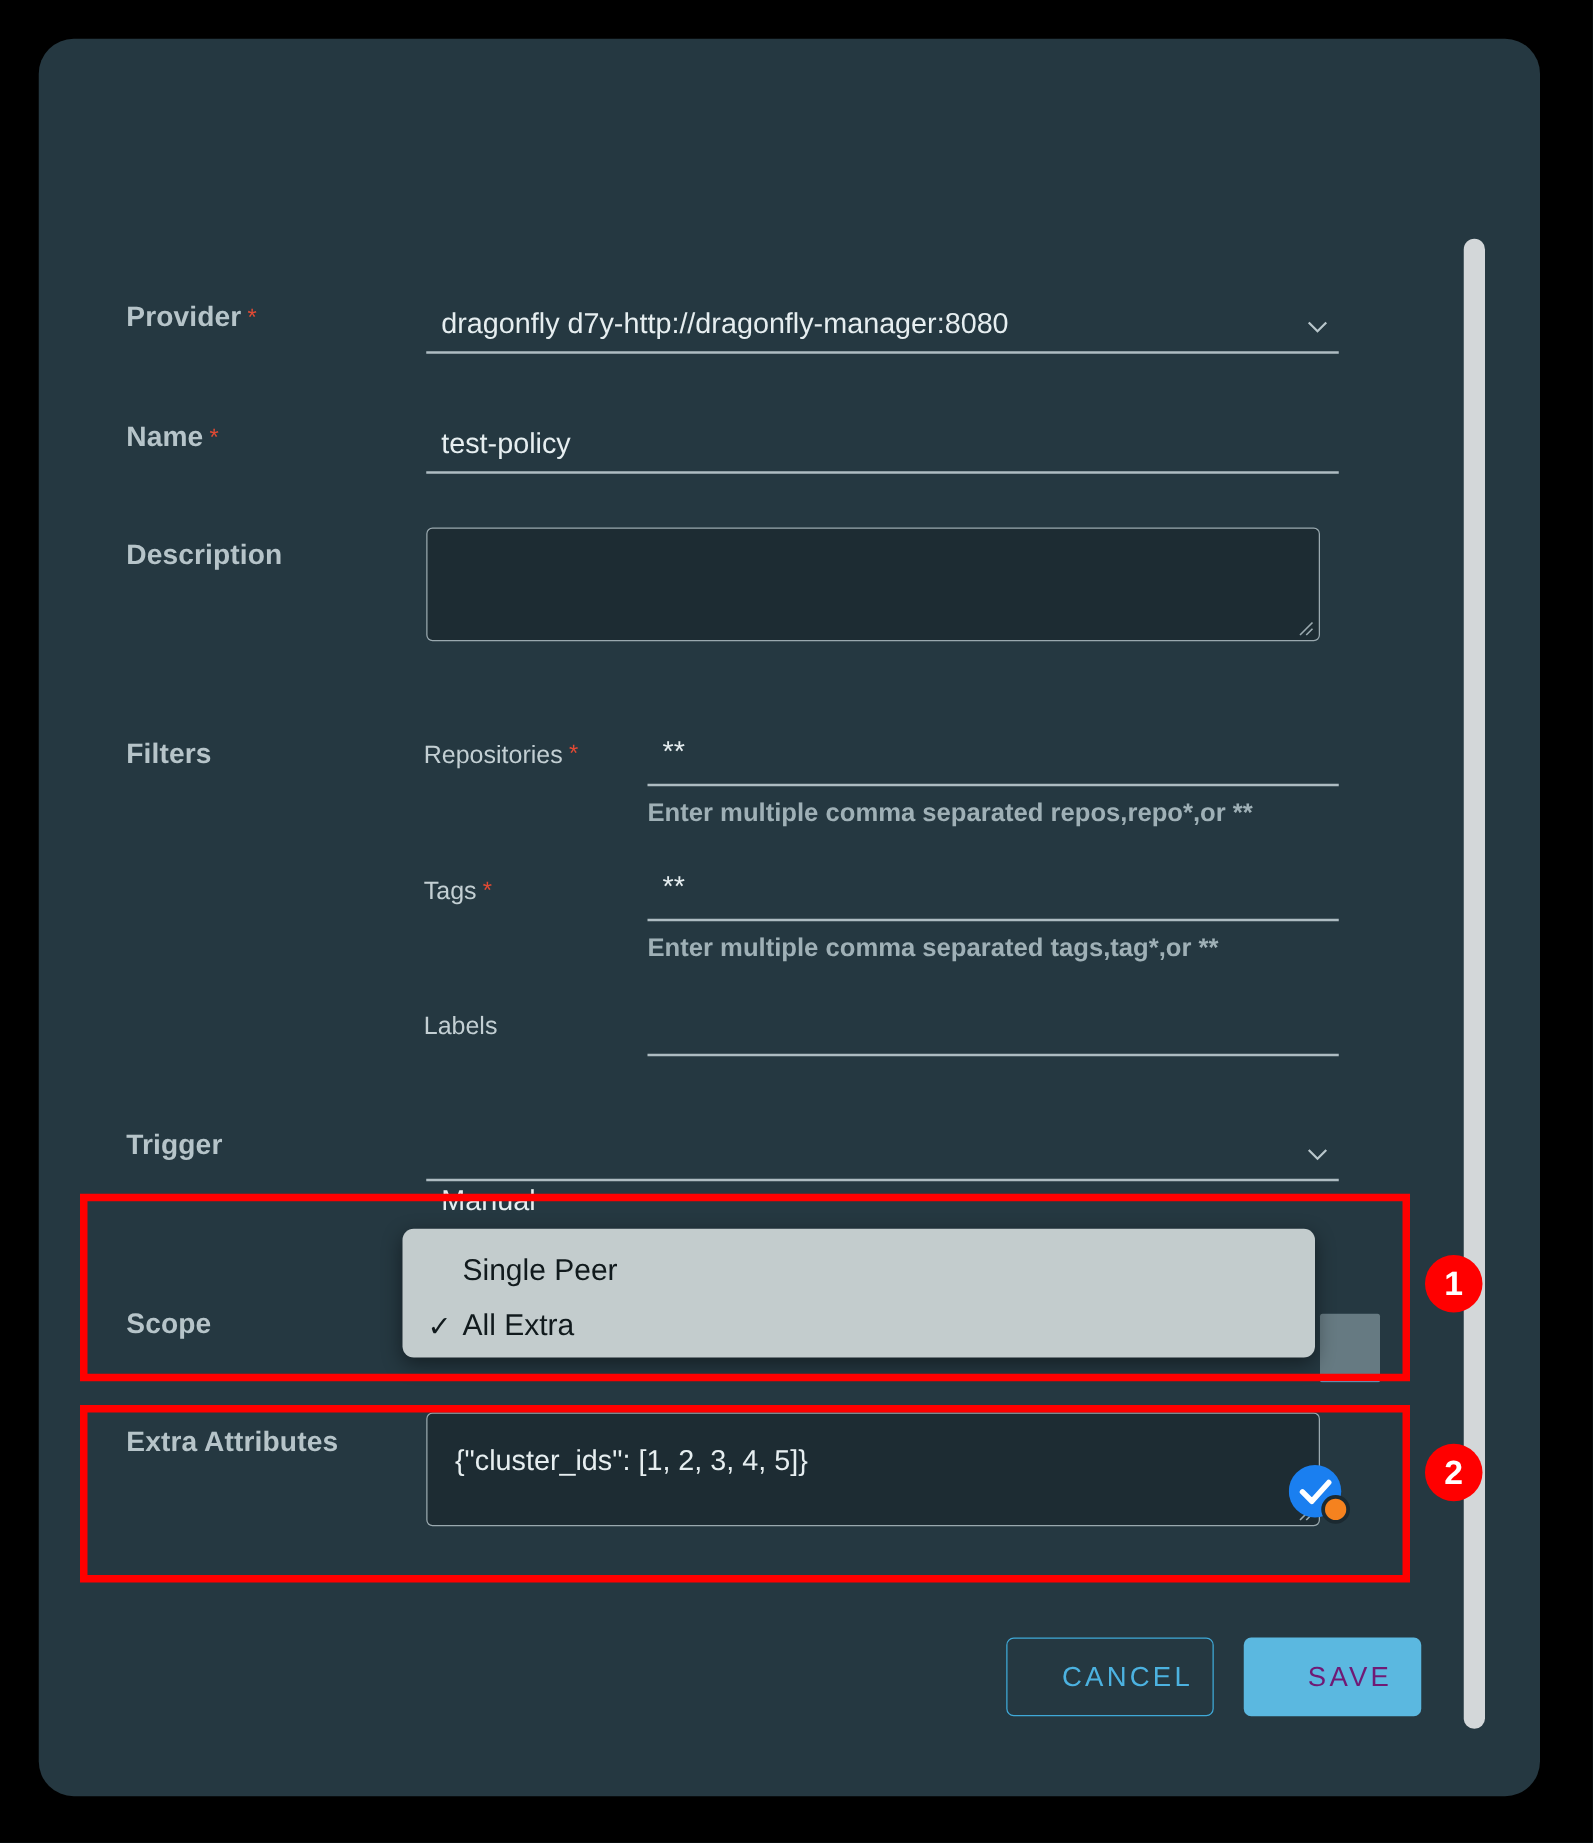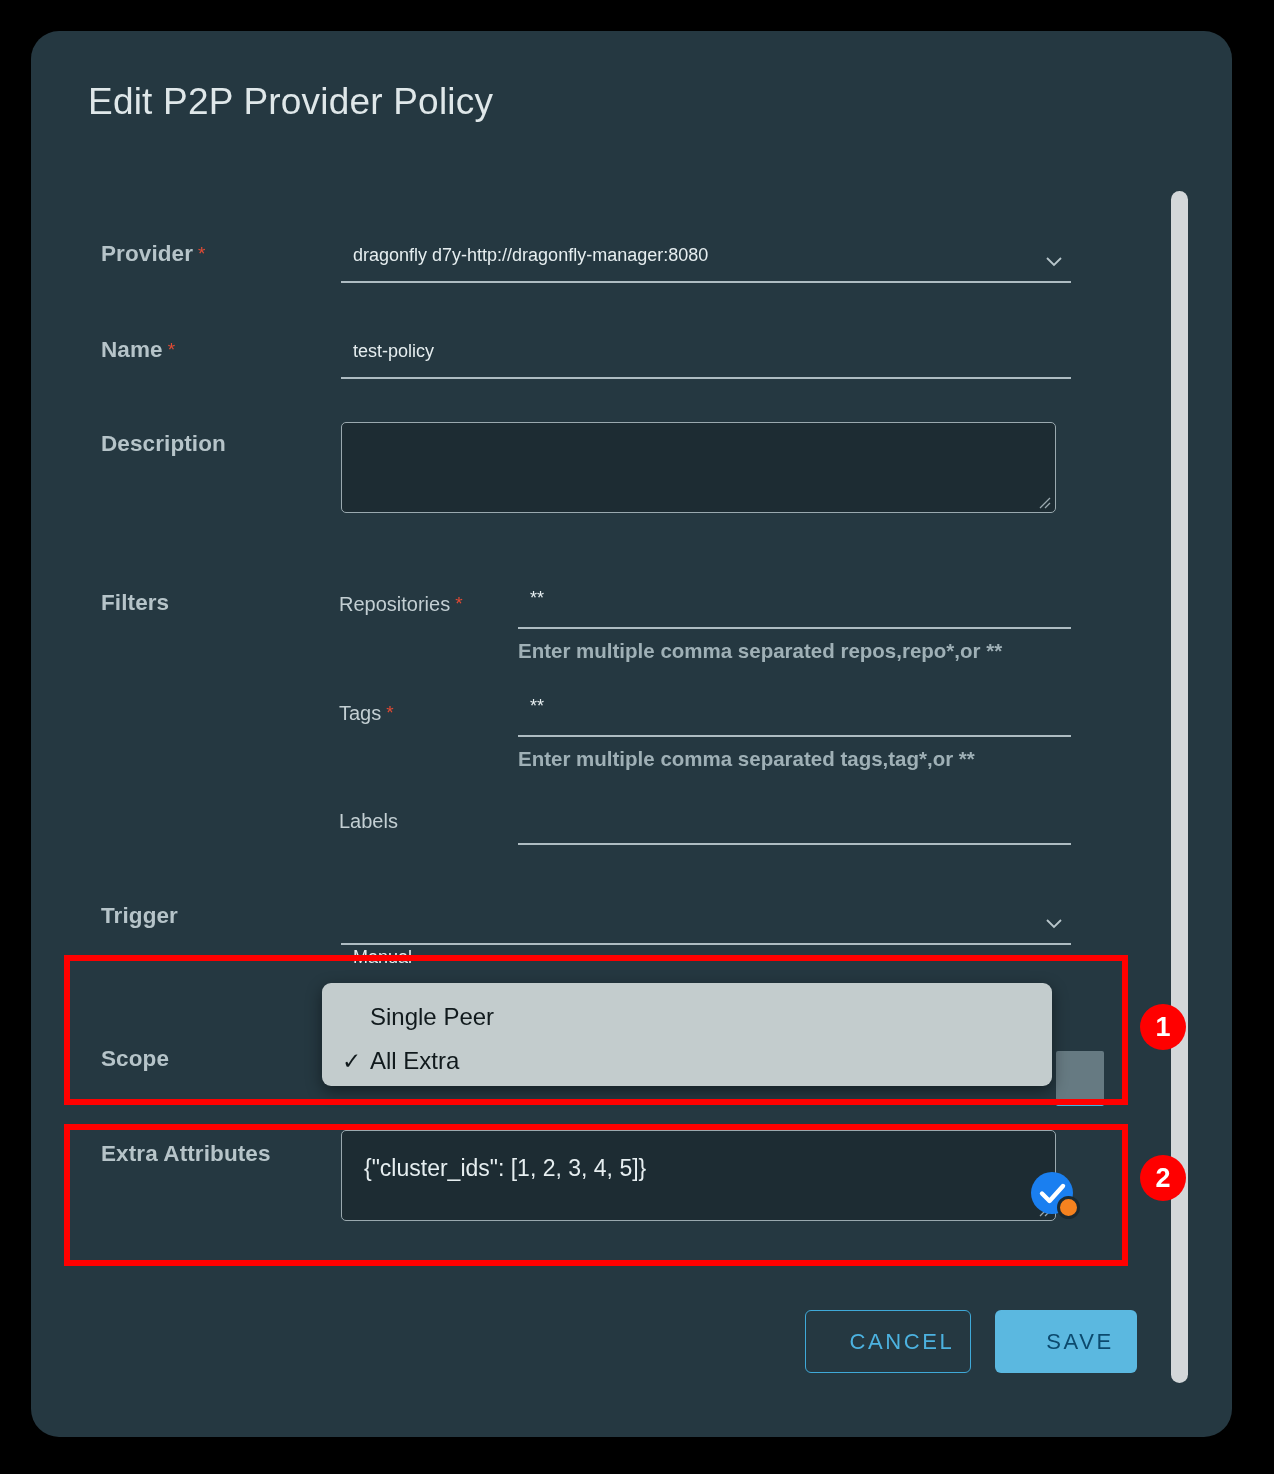--- a/index.html
+++ b/index.html
@@ -57,21 +57,21 @@
     margin-left: 5px;
     vertical-align: 1px;
   }
 
   .underline-field {
     position: absolute;
     border-bottom: 2px solid #aebcc2;
   }
   .field-text {
     position: absolute;
-    font-size: 18px;
+    font-size: 23px;
     color: #e6eef0;
     white-space: nowrap;
     font-weight: 400;
   }
   .chevron {
     position: absolute;
     width: 22px; height: 22px;
   }
   .chevron svg { display: block; }
 
@@ -158,21 +158,21 @@
     padding-left: 28px;
   }
   .btn-cancel {
     background: transparent;
     border: 1.6px solid #3fa9d8;
     color: #4cb2e0;
   }
   .btn-save {
     background: #5bb8e0;
     border: none;
-    color: #0c4a6e;
+    color: #701a75;
   }
 
   
   .scroll-track {
     position: absolute;
     left: 1171px;
     top: 191px;
     width: 17px;
     height: 1192px;
     background: #d3d7d9;
@@ -212,21 +212,20 @@
     border: 3px solid #1b2930;
   }
 </style>
 </head>
 <body>
 
 <div id="stage">
 
   <div class="dialog">
 
-    <div class="dialog-title">Edit P2P Provider Policy</div>
 
     <div class="form-area">
 
       <div class="row-label" style="left:70px; top:210px;">
         <span>Provider</span><span class="req">*</span>
       </div>
       <div class="underline-field" style="left:310px; top:210px; width:730px; height:42px;">
         <div class="field-text" style="left:12px; top:4px;">dragonfly d7y-http://dragonfly-manager:8080</div>
         <div class="chevron" style="right:6px; top:9px;">
           <svg width="22" height="22" viewBox="0 0 22 22">

